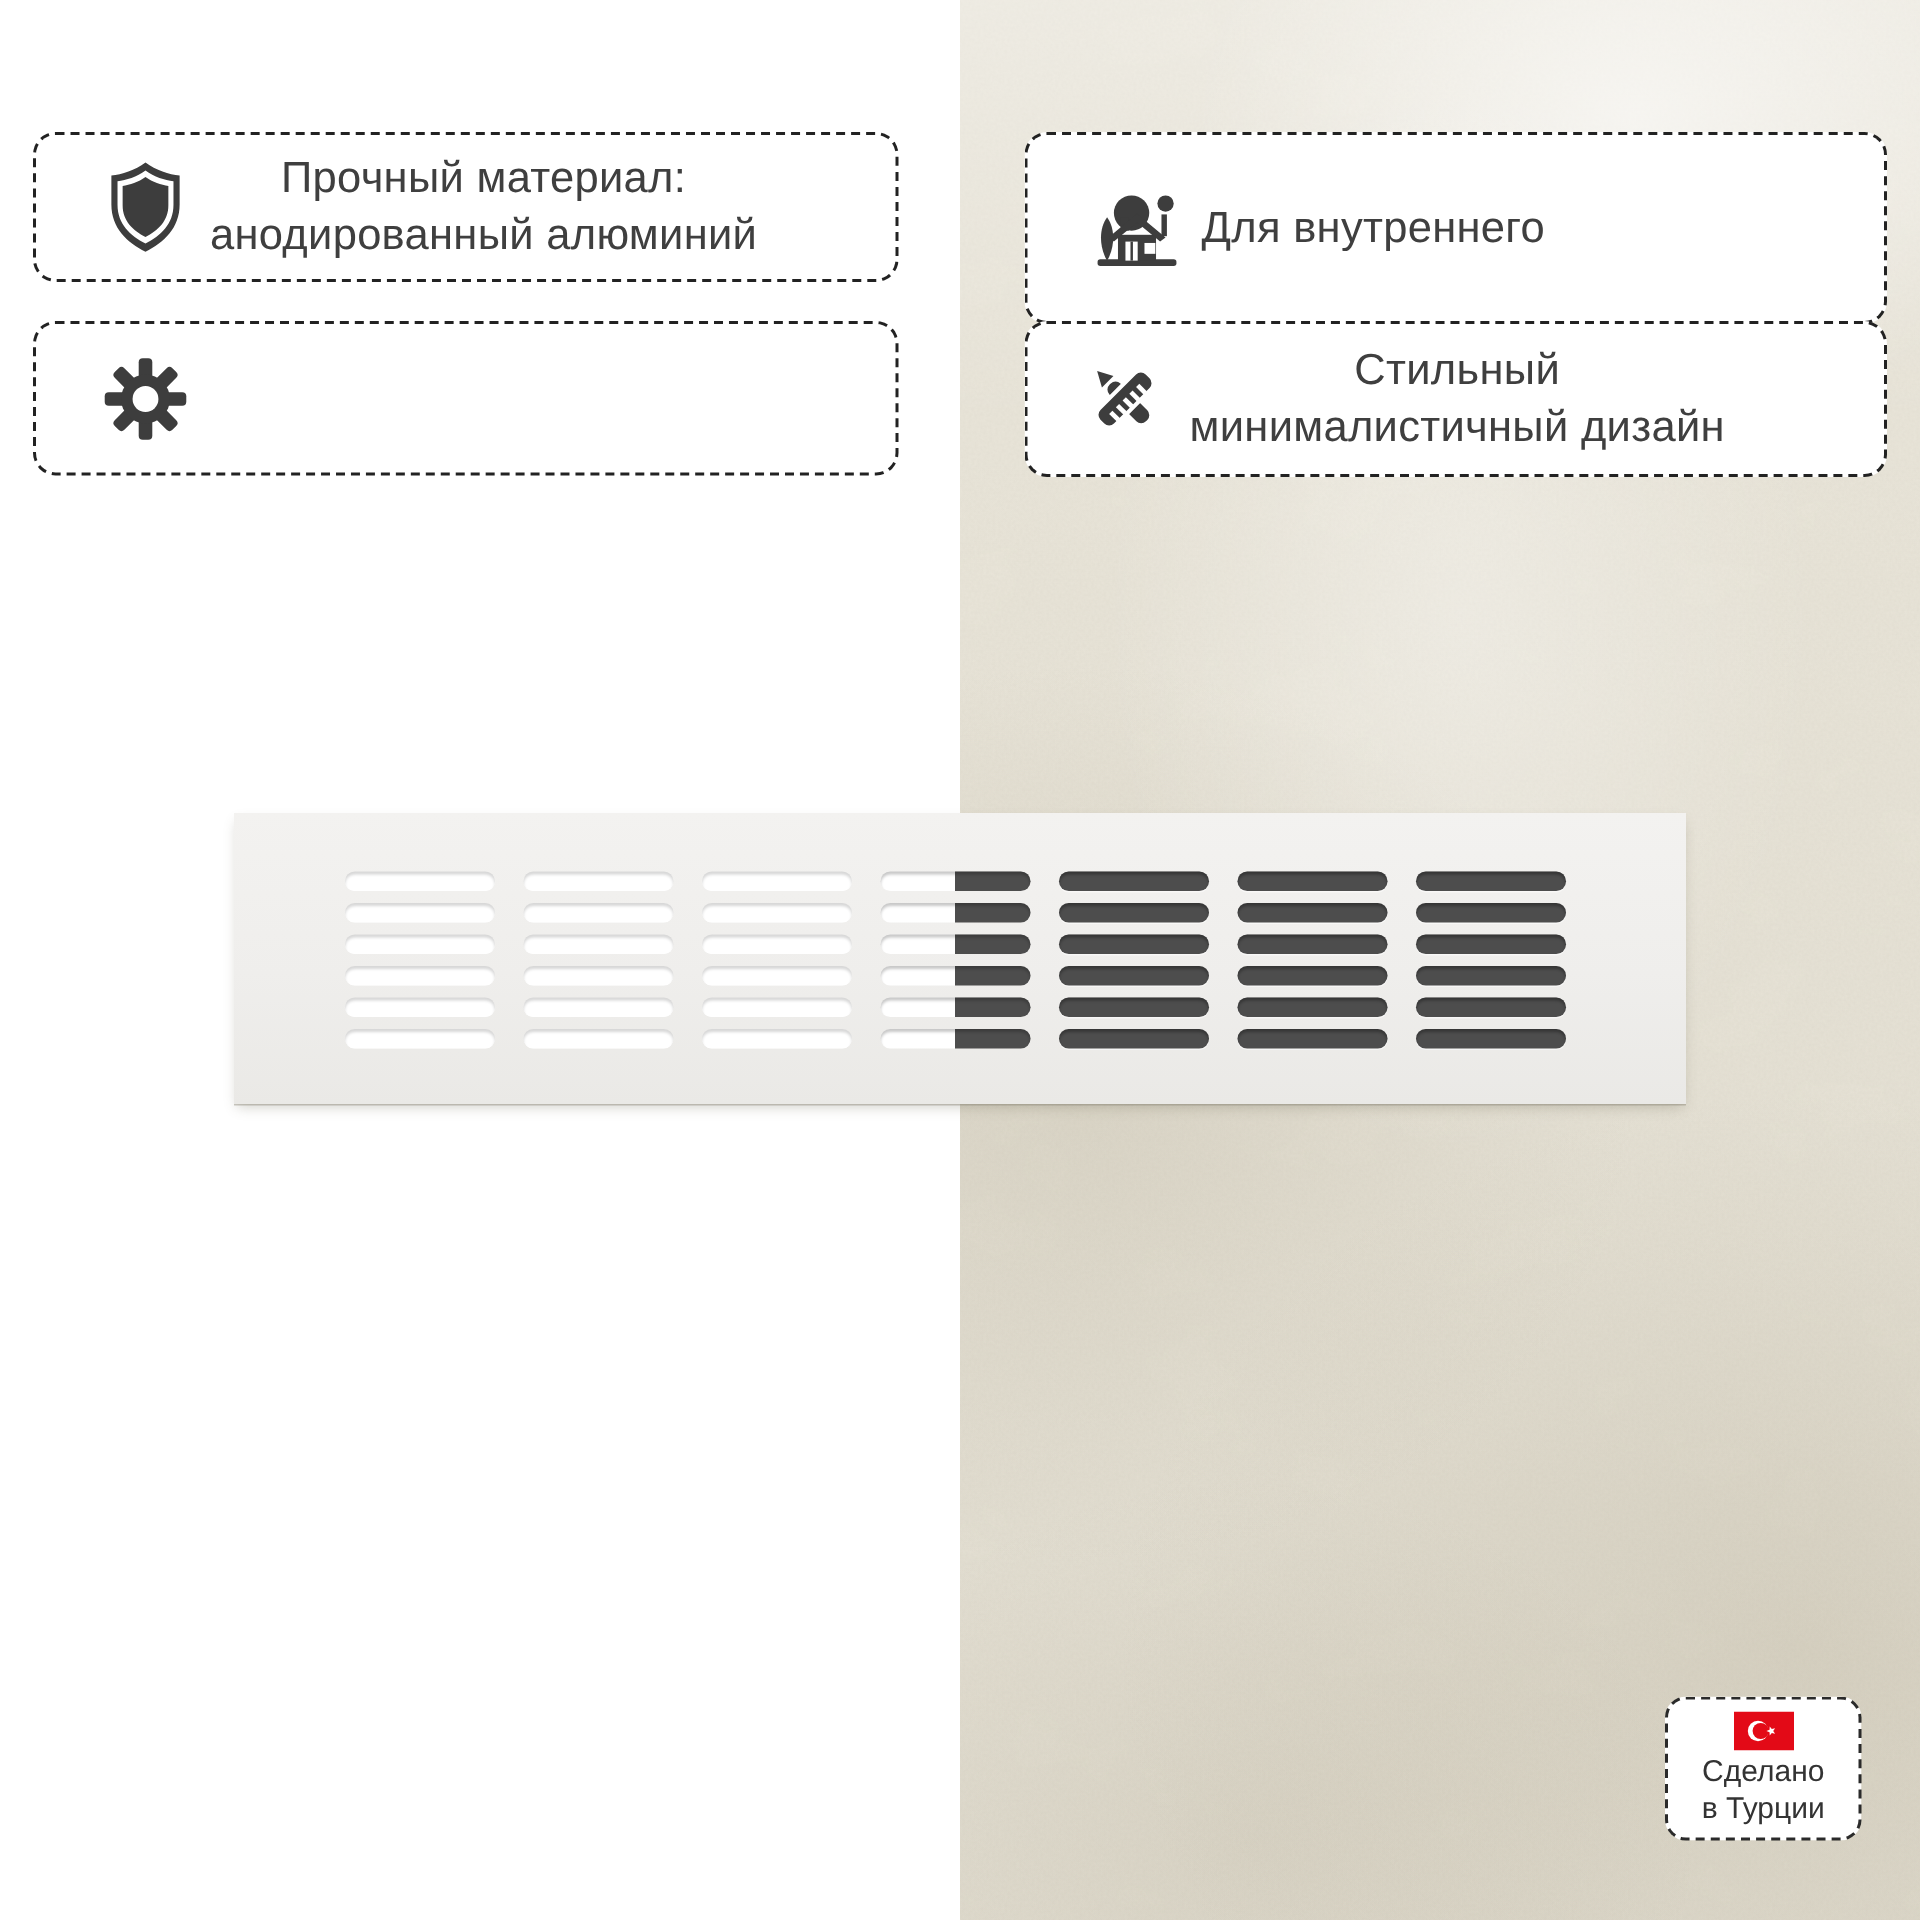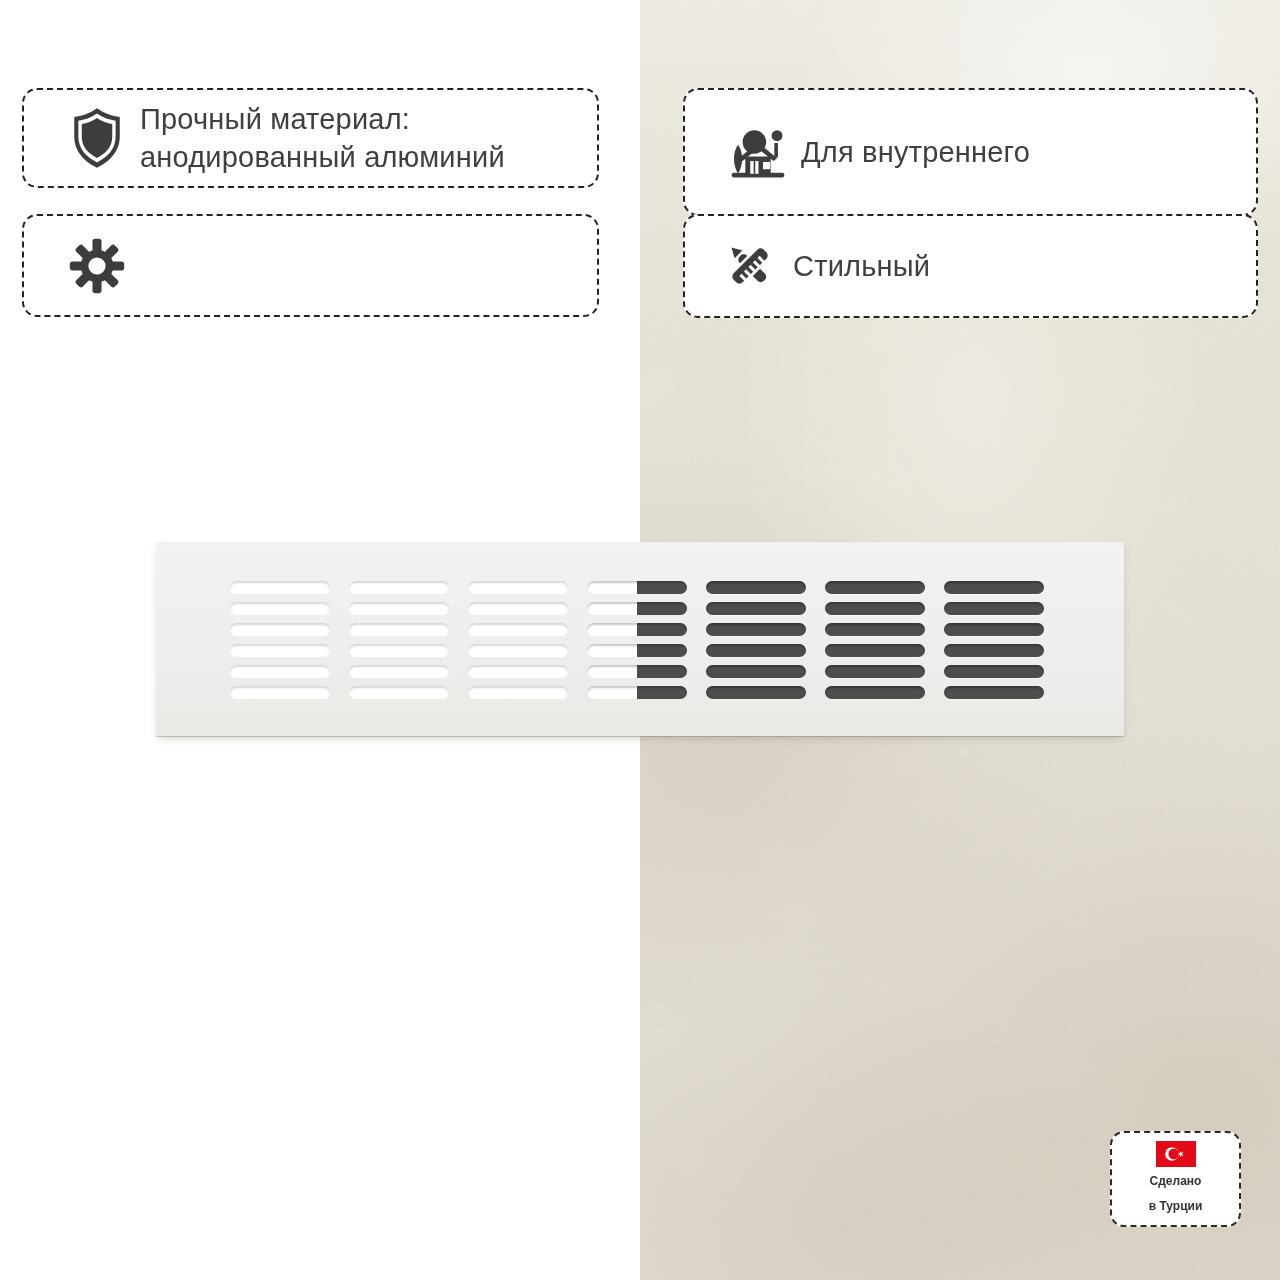--- a/index.html
+++ b/index.html
@@ -52,21 +52,21 @@
     flex: 0 0 auto;
     color: var(--icon-color, #3d3d3d);
   }
   .feature .icon-box svg { display: block; }
   .feature .txt {
     font-size: 29px;
     line-height: 38px;
     color: var(--text-color, #3f3f3f);
     letter-spacing: 0.2px;
   }
-  .feature .txt span { display: block; white-space: nowrap; }
+  .feature .txt span { display: block; white-space: nowrap; text-align: center; }
 
   .feature.f1 { left: 22px;  top: 88px;  width: 577px; height: 100px; }
   .feature.f2 { left: 22px;  top: 214px; width: 577px; height: 103px; }
   .feature.f3 { left: 683px; top: 88px;  width: 575px; height: 128px; }
   .feature.f4 { left: 683px; top: 214px; width: 575px; height: 104px; padding-left: 34px; }
 
   
   .grille {
     position: absolute;
     left: 156px; top: 542px;
@@ -105,21 +105,21 @@
     width: 131px; height: 96px;
     background: #ffffff;
     border: 2px dashed #2a2a2a;
     border-radius: 14px;
     display: flex; flex-direction: column;
     align-items: center; justify-content: center;
     gap: 3px;
   }
   .badge svg.flag { display: block; }
   .badge .badge-line {
-    font-size: 12px; font-weight: bold;
+    font-size: 20px; font-weight: normal;
     line-height: 22px; color: #333333;
     white-space: nowrap;
   }
 </style>
 </head>
 <body>
 
 <div class="canvas">
 
   <div class="bg-left"></div>
@@ -213,20 +213,21 @@
             <rect x="23" y="31.5" width="3.4" height="8"></rect>
             <rect x="30" y="31.5" width="3.4" height="8"></rect>
             <rect x="37" y="31.5" width="3.4" height="8"></rect>
             <rect x="44" y="31.5" width="3.4" height="8"></rect>
           </g>
         </g>
       </svg>
     </span>
     <span class="txt">
       <span>Стильный</span>
+      <span>минималистичный дизайн</span>
     </span>
   </div>
 
   <div class="grille">
     <div class="slots" id="slots">
         <div class="slot-col">
           <div class="slot light"></div>
           <div class="slot light"></div>
           <div class="slot light"></div>
           <div class="slot light"></div>

